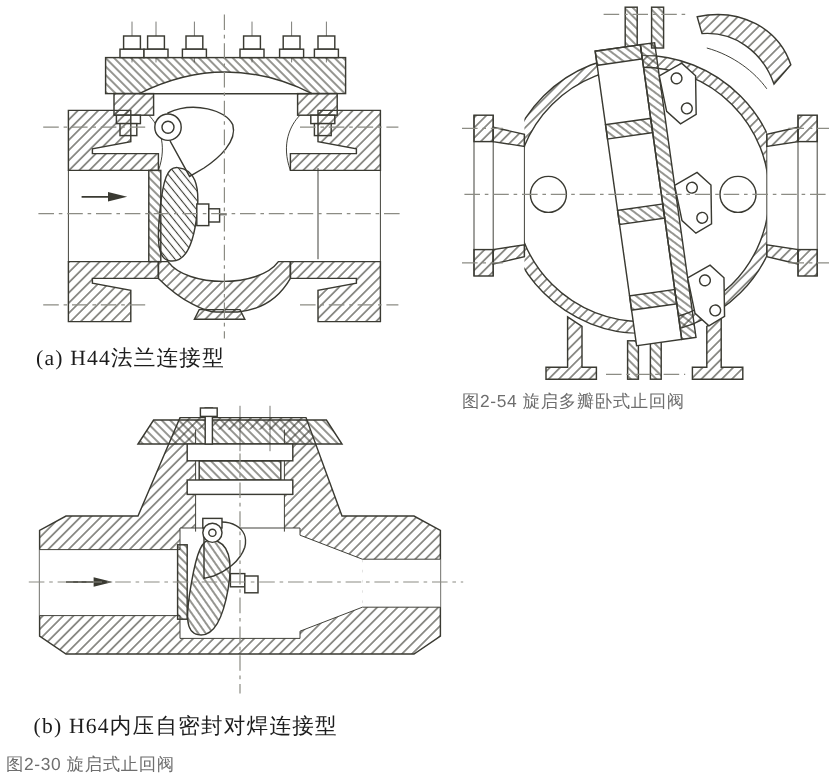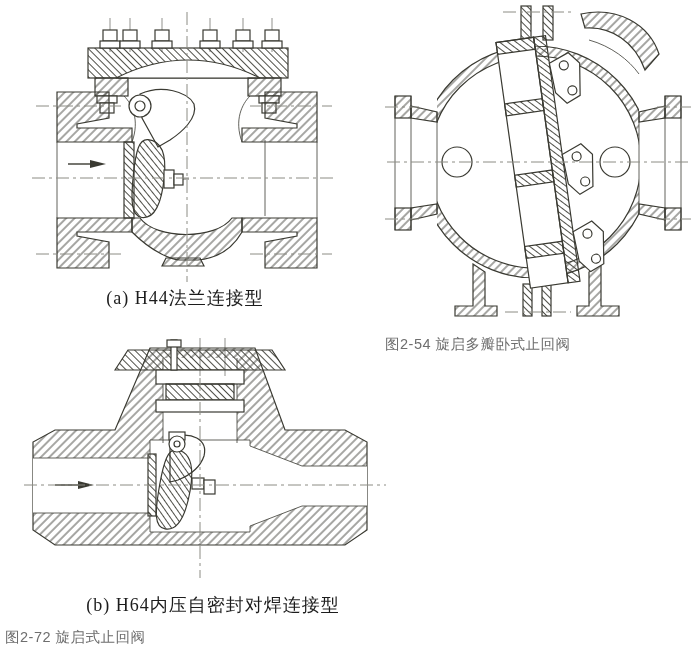--- a/index.html
+++ b/index.html
@@ -12,21 +12,21 @@
   html,body{margin:0;padding:0;}
   body{
     width:691px;height:651px;position:relative;overflow:hidden;
     background:var(--background);
     font-family:"Liberation Sans","DejaVu Sans",sans-serif;
   }
   .abs{position:absolute;}
   .sub-label{
     font-family:"Liberation Serif","DejaVu Serif",serif;
     font-size:18px;color:var(--label-black);
-    text-align:center;letter-spacing:1px;white-space:nowrap;
+    letter-spacing:1px;white-space:nowrap;
   }
   .fig-caption{
     font-size:14.5px;color:var(--caption-gray);
     letter-spacing:0.5px;white-space:nowrap;
   }
   
   .ln{stroke:var(--line);stroke-width:1.2;fill:none;}
   .lnf{stroke:var(--line);stroke-width:1.2;fill:#ffffff;}
   .thin{stroke:var(--line);stroke-width:0.8;fill:none;}
   .h1{fill:url(#hatch1);stroke:var(--line);stroke-width:1.2;}
@@ -196,21 +196,21 @@
   </g>
 
   <g>
     <line class="cl" x1="4" y1="147" x2="366" y2="147"></line>
     <line class="cl" x1="180" y1="40" x2="180" y2="240"></line>
   </g>
 </svg>
 
 <div class="abs sub-label" style="left:28px;top:593px;width:370px">(b) H64内压自密封对焊连接型</div>
 
-<div class="abs fig-caption" style="left:5px;top:628px">图2-72 旋启式止回阀</div>
+<div class="abs fig-caption" style="left:5px;top:628px">图2-30 旋启式止回阀</div>
 
 <svg class="abs" style="left:385px;top:2px" width="306" height="322" viewBox="0 0 306 322">
 
   <path fill="url(#hatch1)" fill-rule="evenodd" stroke="none" d="M150,44 a116,116 0 1,0 0.1,0 Z M150,54 a106,106 0 1,0 0.1,0 Z"></path>
   <circle class="ln" cx="150" cy="160" r="116"></circle>
   <circle class="ln" cx="150" cy="160" r="106"></circle>
 
   <rect x="0" y="94" width="52" height="132" fill="#fff" stroke="none"></rect>
   <rect x="254" y="94" width="52" height="132" fill="#fff" stroke="none"></rect>
   <rect x="126" y="0" width="52" height="44" fill="#fff" stroke="none"></rect>
@@ -282,13 +282,13 @@
         <circle class="lnf" cx="197" cy="264" r="4.5"></circle>
     </g>
   </g>
 
   <circle class="ln" cx="72" cy="160" r="15"></circle>
   <circle class="ln" cx="230" cy="160" r="15"></circle>
 
   <line class="cl" x1="2" y1="160" x2="304" y2="160"></line>
 </svg>
 
-<div class="abs fig-caption" style="left:385px;top:335px">图2-54 旋启多瓣卧式止回阀</div>
+<div class="abs fig-caption" style="left:385px;top:325px">图2-54 旋启多瓣卧式止回阀</div>
 
 </body></html>

